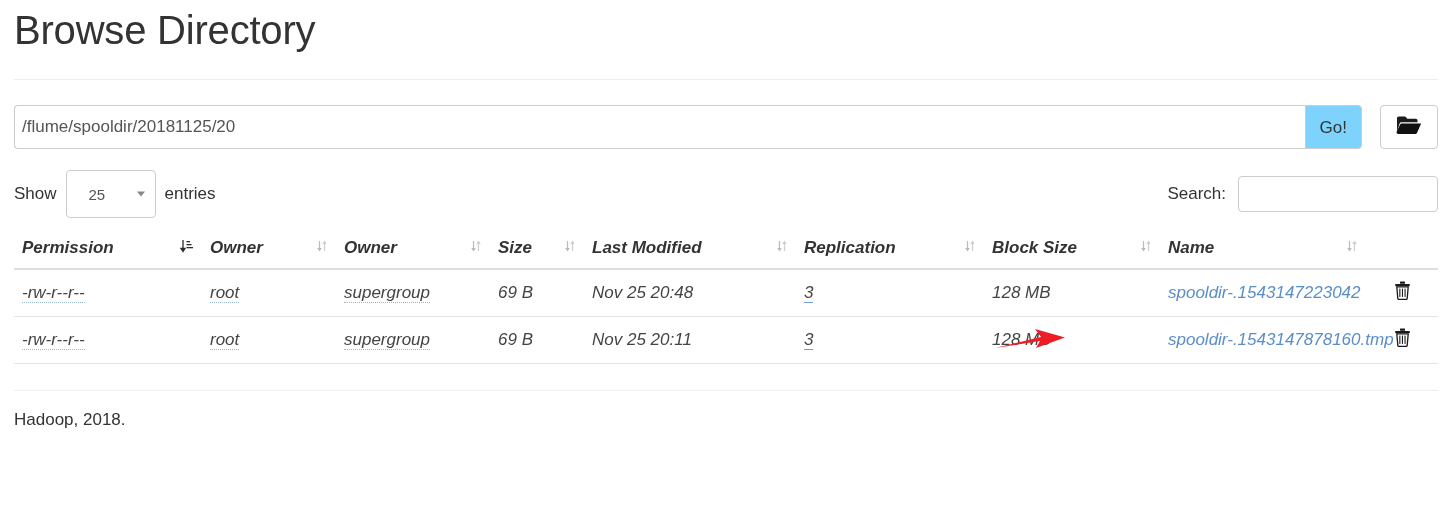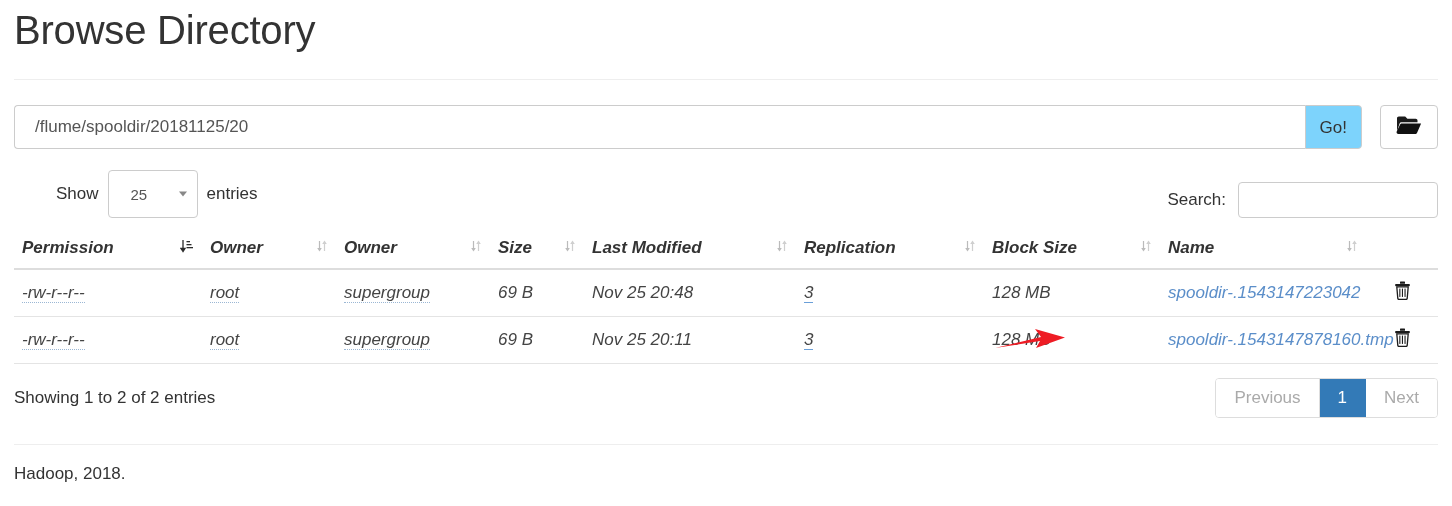--- a/index.html
+++ b/index.html
@@ -49,21 +49,21 @@
     flex: 1 1 auto;
     min-width: 0;
   }
   .path-input {
     flex: 1 1 auto;
     height: 44px;
     box-sizing: border-box;
     border: 1px solid #cccccc;
     border-right: none;
     border-radius: 4px 0 0 4px;
-    padding: 6px 20px;
+    padding: 6px 7px;
     font-family: "Liberation Sans", sans-serif;
     font-size: 17px;
     color: #555555;
     background: #ffffff;
     outline: none;
   }
   .go-btn {
     height: 44px;
     box-sizing: border-box;
     border: 1px solid #cccccc;
@@ -87,24 +87,23 @@
     display: flex;
     align-items: center;
     justify-content: center;
     cursor: pointer;
     flex: 0 0 auto;
   }
 
   
   .controls-row {
     display: flex;
-    align-items: flex-end;
+    align-items: center;
     justify-content: space-between;
     margin-top: 21px;
-    margin-left: 42px;
   }
   .length-block {
     display: flex;
     align-items: center;
     font-size: 17px;
     color: #333333;
   }
   .length-block .lbl { white-space: nowrap; }
   .length-select {
     position: relative;
@@ -468,28 +467,20 @@
               <rect x="5.3" y="7.6" width="1.1" height="8.3" fill="#1b1b1b"></rect>
               <rect x="7.9" y="7.6" width="1.1" height="8.3" fill="#1b1b1b"></rect>
               <rect x="10.5" y="7.6" width="1.1" height="8.3" fill="#1b1b1b"></rect>
             </svg>
           </span>
         </td>
       </tr>
     </tbody>
   </table>
 
-  <div class="table-footer">
-    <div class="dt-info">Showing 1 to 2 of 2 entries</div>
-    <div class="pagination">
-      <div class="pg">Previous</div>
-      <div class="pg active">1</div>
-      <div class="pg">Next</div>
-    </div>
-  </div>
 
   <hr class="footer-rule">
   <p class="footer-text">Hadoop, 2018.</p>
 
   <div class="annot-arrow">
     <svg width="72" height="30" viewBox="0 0 72 30">
       <path d="M0 24 L46 13 L40 5 L70 13.5 L41 24 L45 17 Z" fill="#ee1c24"></path>
     </svg>
   </div>
 

